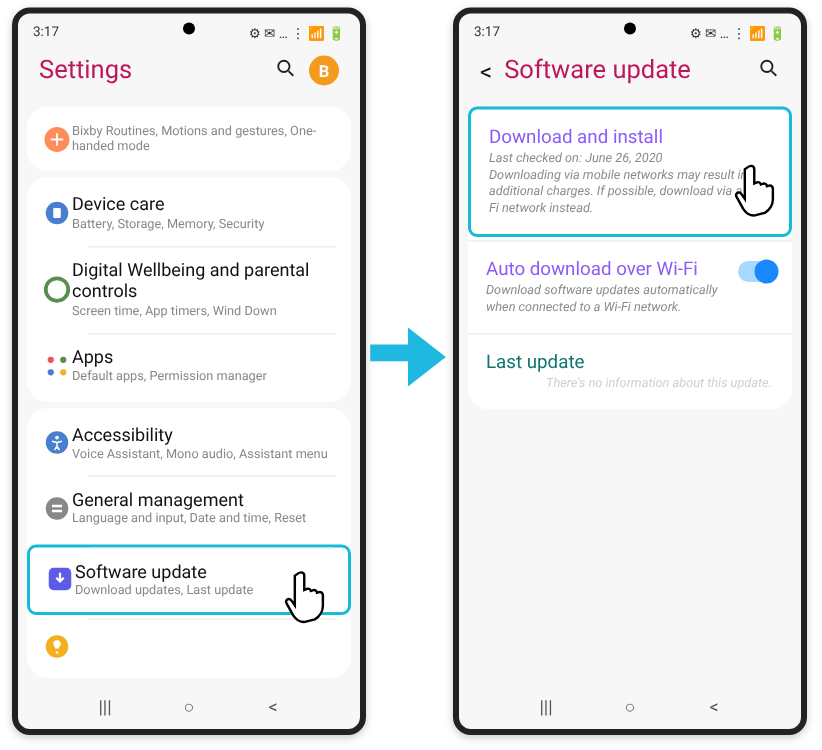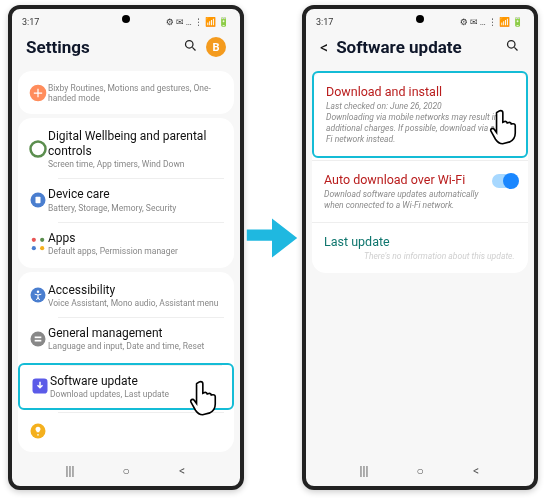--- a/index.html
+++ b/index.html
@@ -49,22 +49,22 @@
     align-items: center;
   }
   .header {
     display: flex;
     align-items: center;
     padding: 6px 14px 10px;
     gap: 8px;
   }
   .header .title {
     font-size: 17px;
-    font-weight: 700;
-    color: #0f172a;
+    font-weight: 400;
+    color: #be185d;
     flex: 1;
   }
   .header .back {
     font-size: 16px;
     color: #111;
   }
   .search-icon svg { width: 15px; height: 15px; }
   .avatar {
     width: 20px;
     height: 20px;
@@ -133,21 +133,21 @@
     background: #fff;
     border-radius: 14px;
     margin: 4px 0;
     padding: 0;
   }
   .detail-item {
     padding: 11px 12px;
   }
   .detail-title {
     font-size: 12.5px;
-    color: #b91c1c;
+    color: #8b5cf6;
   }
   .detail-sub {
     font-size: 8.5px;
     color: #8b8b8b;
     margin-top: 2px;
     line-height: 1.3;
     font-style: italic;
   }
   .toggle-wrap {
     position: absolute;
@@ -233,38 +233,38 @@
           </span>
         <div class="row-text">
             <div class="row-sub">Bixby Routines, Motions and gestures, One-handed mode</div>
           </div>
       </div>
     </div>
     <div class="card">
       <div class="row">
         <span class="icon">
             <svg viewBox="0 0 24 24">
+              <circle cx="12" cy="12" r="9" fill="#4a7ecf"></circle>
+              <rect x="9" y="8" width="6" height="8" rx="1" fill="#fff"></rect>
+            </svg>
+          </span>
+        <div class="row-text">
+          <div class="row-title">Device care</div>
+          <div class="row-sub">Battery, Storage, Memory, Security</div>
+        </div>
+      </div>
+      <div class="row">
+        <span class="icon">
+            <svg viewBox="0 0 24 24">
               <circle cx="12" cy="12" r="9" fill="none" stroke="#5b8e4e" stroke-width="3"></circle>
             </svg>
           </span>
         <div class="row-text">
           <div class="row-title">Digital Wellbeing and parental controls</div>
           <div class="row-sub">Screen time, App timers, Wind Down</div>
-        </div>
-      </div>
-      <div class="row">
-        <span class="icon">
-            <svg viewBox="0 0 24 24">
-              <circle cx="12" cy="12" r="9" fill="#4a7ecf"></circle>
-              <rect x="9" y="8" width="6" height="8" rx="1" fill="#fff"></rect>
-            </svg>
-          </span>
-        <div class="row-text">
-          <div class="row-title">Device care</div>
-          <div class="row-sub">Battery, Storage, Memory, Security</div>
         </div>
       </div>
       <div class="row">
         <span class="icon">
             <svg viewBox="0 0 24 24">
               <circle cx="7" cy="7" r="2.5" fill="#e85656"></circle>
               <circle cx="17" cy="7" r="2.5" fill="#5b8e4e"></circle>
               <circle cx="7" cy="17" r="2.5" fill="#4a7ecf"></circle>
               <circle cx="17" cy="17" r="2.5" fill="#f4b01e"></circle>
             </svg>

